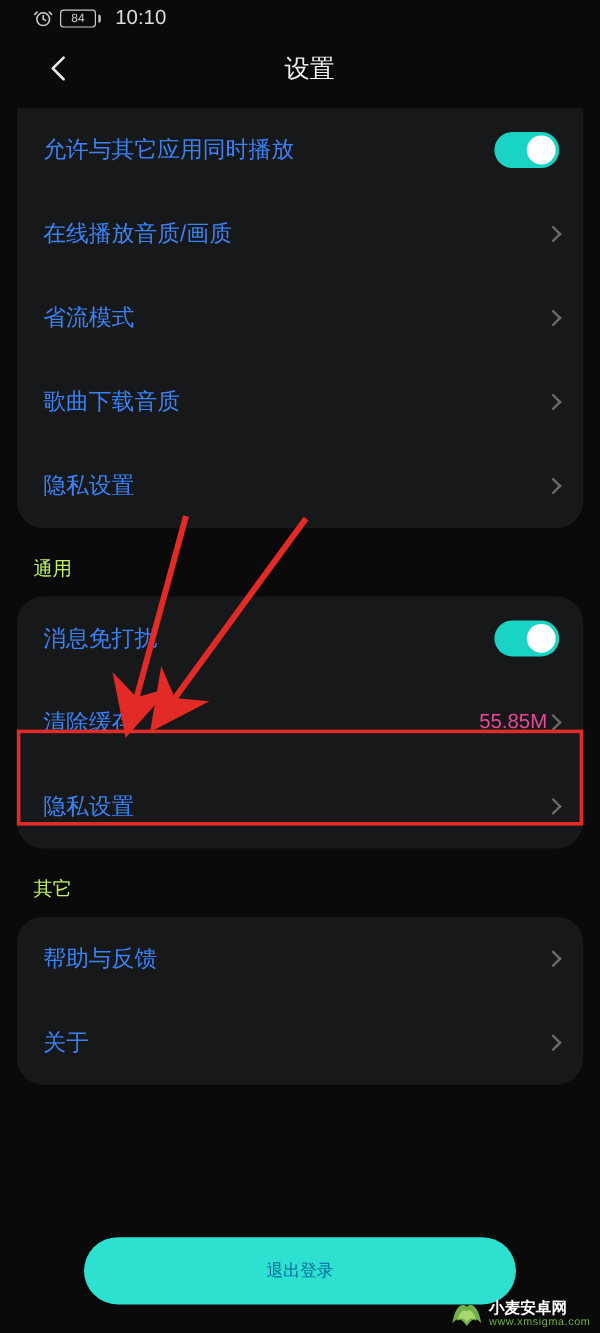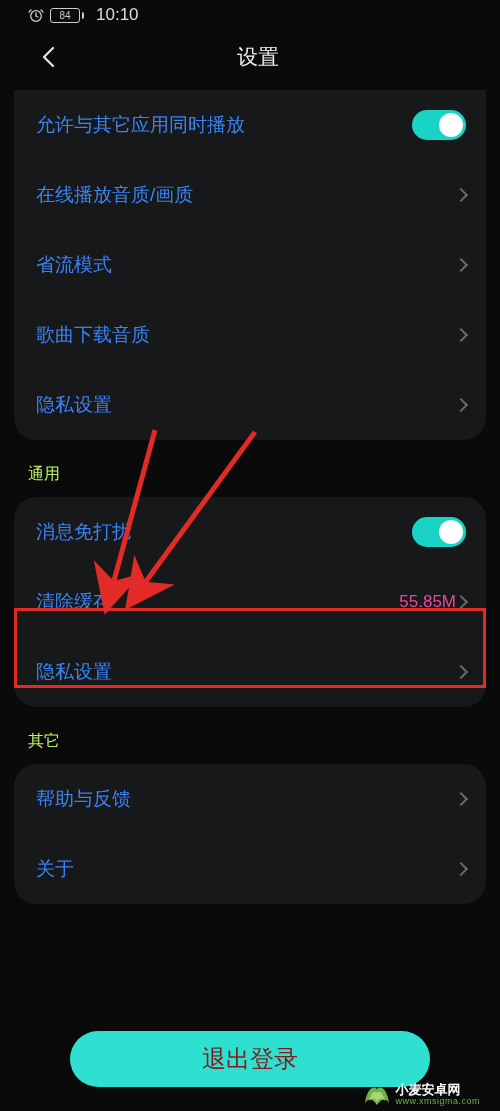--- a/index.html
+++ b/index.html
@@ -138,32 +138,32 @@
   .logout-wrap {
     position: absolute;
     bottom: 24px;
     left: 0; right: 0;
     display:flex; justify-content:center;
   }
   .logout-btn {
     width: 360px;
     height: 56px;
     background: #2de0cf;
-    color: #7f1d1d;
-    font-size: 24px;
+    color: #0369a1;
+    font-size: 14px;
     border: none;
     border-radius: 28px;
     display:flex; align-items:center; justify-content:center;
     font-weight: 500;
   }
 
   
   .watermark {
     position: absolute;
-    right: 20px;
+    right: 8px;
     bottom: 4px;
     display:flex; align-items:center; gap:4px;
     color:#fff;
     font-size:13px;
     z-index: 20;
   }
   .wm-logo {
     width:28px; height:24px;
   }
   .wm-text { line-height:1.1; }

